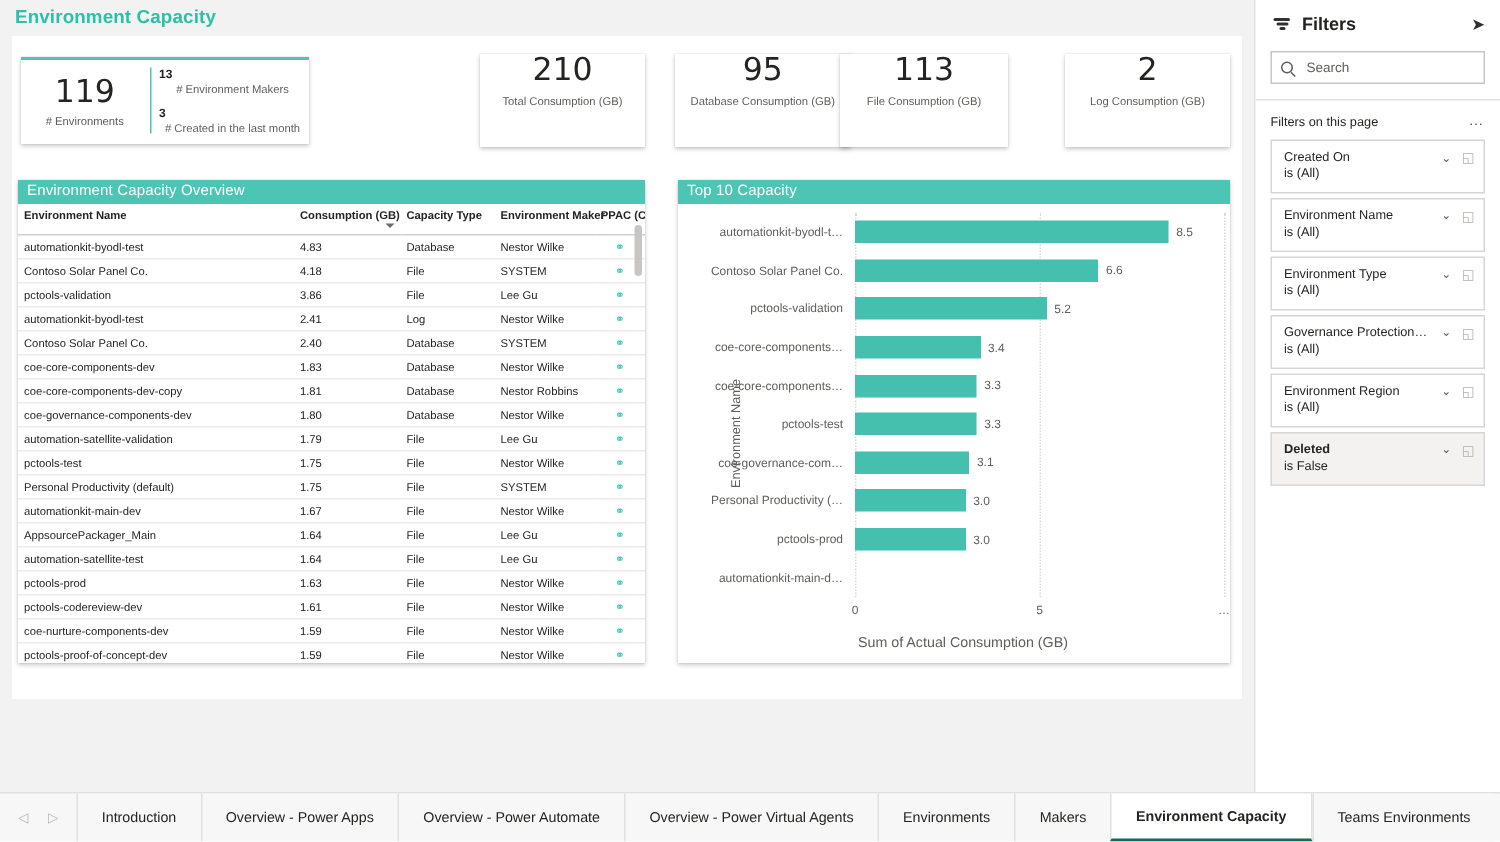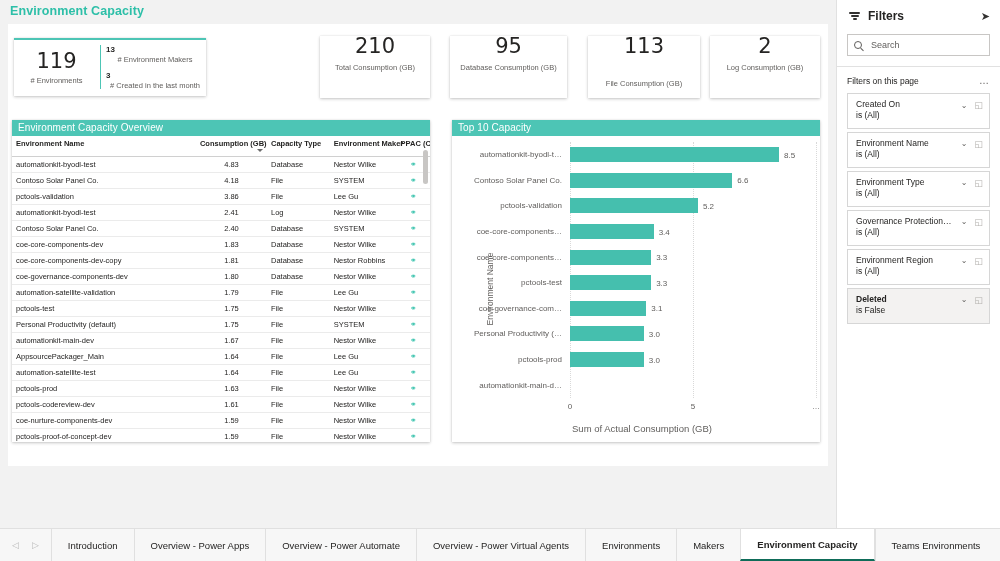--- a/index.html
+++ b/index.html
@@ -62,21 +62,21 @@
     display: flex; flex-direction: column;
     align-items: center; 
   }
   .card-kpi .num {
     font-size: 21px; color: #252423; line-height: 1;
     font-family: "DejaVu Sans", sans-serif;
   }
   .card-kpi .lbl { font-size: 7.5px; color: #605e5c; margin-top: 6px; }
   #kpi-total    { left: 320px; width: 110px; }
   #kpi-database { left: 450px; width: 117px; }
-  #kpi-file     { left: 588px; width: 112px; gap: 16px; }
+  #kpi-file     { left: 560px; width: 112px; }
   #kpi-log      { left: 710px; width: 110px; }
 
   
   .visual {
     position: absolute; background: #ffffff;
     box-shadow: 0 1px 3px rgba(0,0,0,.22), 0 0 1px rgba(0,0,0,.12);
   }
   .visual-header {
     background: #4dc5b5; color: #ffffff;
     font-size: 10px; height: 16px; line-height: 16px;
@@ -85,21 +85,21 @@
 
   
   #table-visual { left: 12px; top: 120px; width: 418px; height: 322px; }
   .tbl { width: 100%; border-collapse: collapse; table-layout: fixed; }
   .tbl th {
     font-size: 7.5px; font-weight: bold; color: #252423;
     text-align: left; padding: 3px 4px 4px 4px;
     border-bottom: 1px solid #d0d0d0; vertical-align: top;
     white-space: nowrap;
   }
-  .tbl th.num, .tbl td.num { text-align: center; }
+  .tbl th.num, .tbl td.num { text-align: left; }
   .tbl th.ctr, .tbl td.ctr { text-align: center; }
   .tbl td {
     font-size: 7.5px; color: #252423;
     padding: 3px 4px; border-bottom: 1px solid #ebebeb;
     overflow: hidden;
   }
   .tbl td.name { word-wrap: break-word; }
   .col-name { width: 44%; }
   .col-cons { width: 17%; }
   .col-type { width: 15%; }

